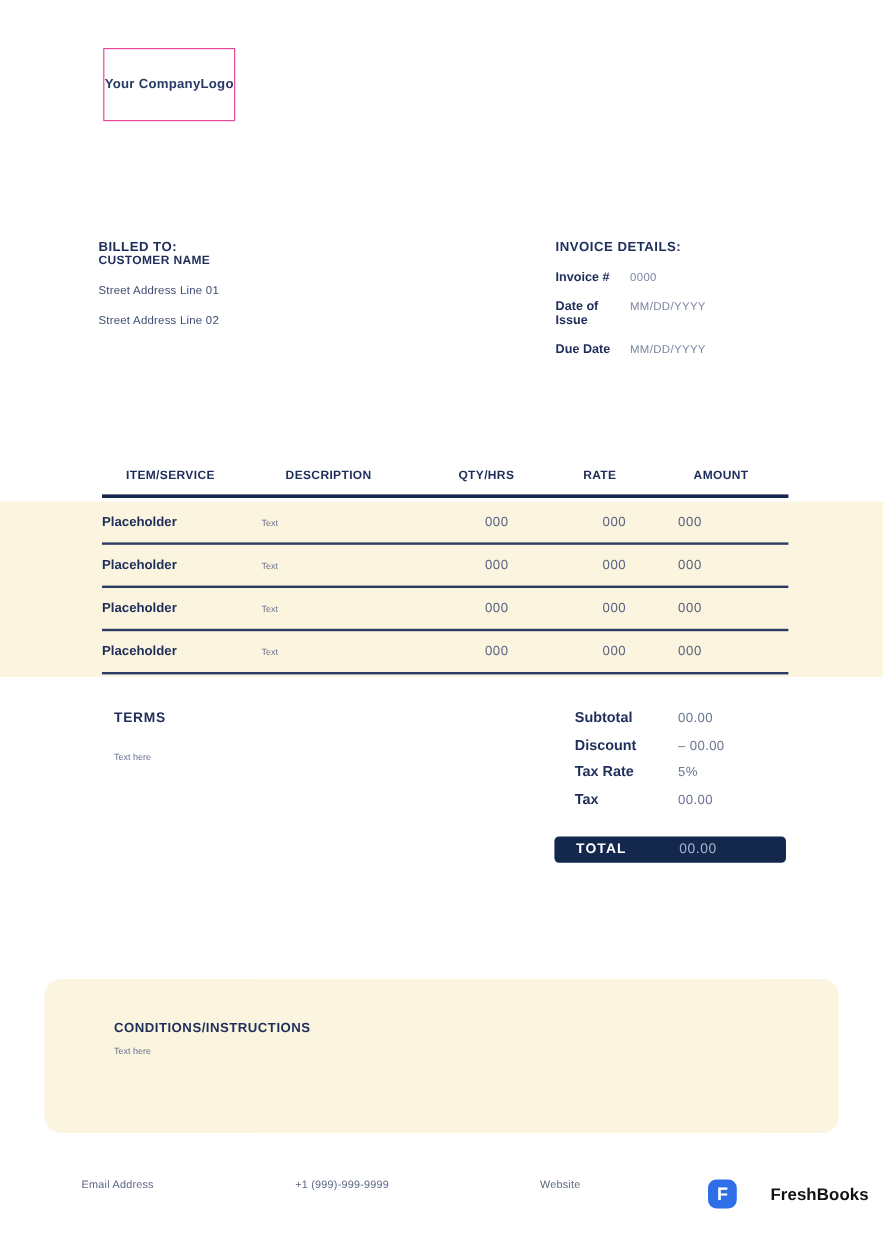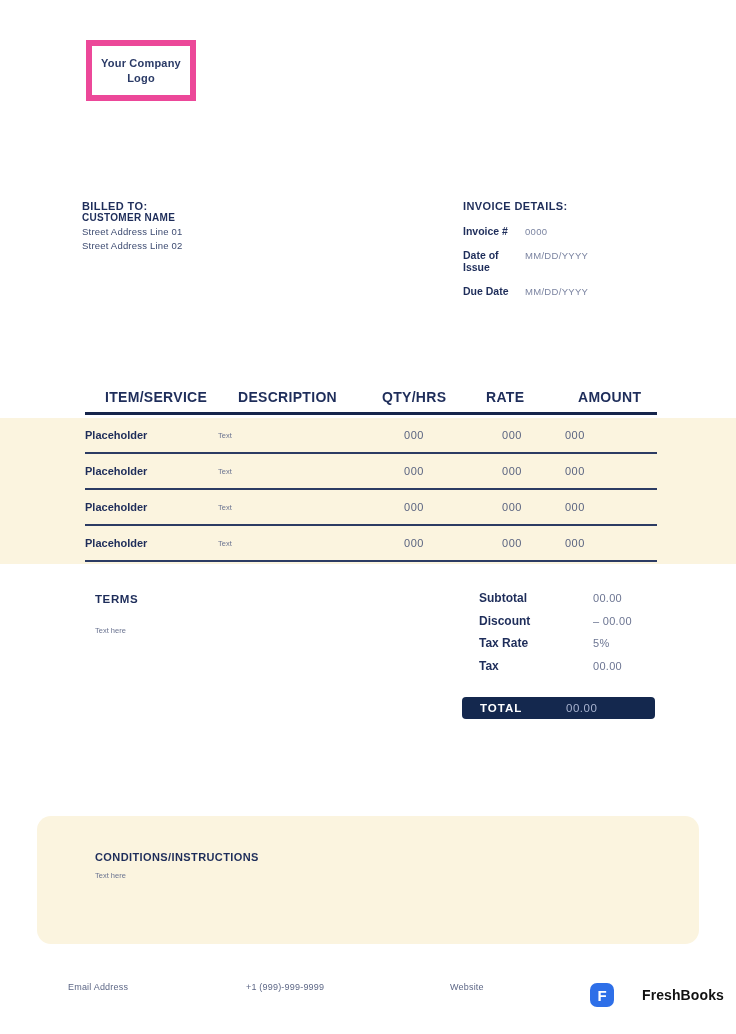--- a/index.html
+++ b/index.html
@@ -11,51 +11,51 @@
     background: #ffffff;
     font-family: "Liberation Sans", sans-serif;
     color: #1b2b5c;
     overflow: hidden;
   }
 
   
   .logo-box {
     position: absolute; left: 86px; top: 40px;
     width: 110px; height: 61px;
-    border: 6px solid #ec4899;
-    display: flex; flex-direction: column;
+    border: 1px solid #ec4899;
+    display: flex; flex-direction: row;
     align-items: center; justify-content: center;
     text-align: center;
   }
   .logo-box span { font-size: 11px; font-weight: bold; color: #2a3a66; line-height: 1.35; letter-spacing: 0.2px; }
 
   
   .title { position: absolute; left: 82px; top: 134px; font-size: 44px; font-weight: bold; color: #1b2b5c; letter-spacing: 0.5px; }
 
   
   .billed-to { position: absolute; left: 82px; top: 200px; }
   .billed-to .heading { font-size: 11px; font-weight: bold; letter-spacing: 0.4px; color: #1e2d5a; }
   .billed-to .customer { margin-top: 0; font-size: 10px; font-weight: bold; letter-spacing: 0.3px; color: #1e2d5a; }
-  .billed-to .addr { margin-top: 3px; font-size: 9.5px; color: #3c4a70; letter-spacing: 0.2px; }
+  .billed-to .addr { margin-top: 14px; font-size: 9.5px; color: #3c4a70; letter-spacing: 0.2px; }
 
   
   .inv-details { position: absolute; left: 463px; top: 200px; }
   .inv-details .heading { font-size: 11px; font-weight: bold; letter-spacing: 0.4px; color: #1e2d5a; margin-bottom: 13px; }
   .inv-details .row { display: flex; margin-bottom: 12px; align-items: baseline; }
   .inv-details .label { width: 62px; font-size: 10.5px; font-weight: bold; color: #1e2d5a; }
   .inv-details .value { font-size: 9.5px; color: #7b84a1; letter-spacing: 0.3px; }
 
   
   .tbl-header {
     position: absolute; left: 85px; top: 385px; width: 572px; height: 30px;
     display: grid; grid-template-columns: 133px 144px 104px 92px 99px;
     align-items: center; padding-bottom: 4px;
     border-bottom: 3px solid #16254c;
   }
-  .tbl-header .cell { font-size: 14px; font-weight: bold; color: #1e2d5a; letter-spacing: 0.3px; padding-left: 20px; }
+  .tbl-header .cell { font-size: 10px; font-weight: bold; color: #1e2d5a; letter-spacing: 0.3px; padding-left: 20px; }
   .c-desc-h { padding-left: 12px; }
   .c-center { text-align: left; }
 
   .tbl-band {
     position: absolute; left: 0; top: 418px; width: 736px; height: 146px;
     background: #fbf4df;
   }
   .tbl-rows { position: absolute; left: 85px; top: 0; width: 572px; }
   .tbl-row {
     display: grid; grid-template-columns: 133px 144px 104px 92px 99px;
@@ -67,21 +67,21 @@
   .tbl-row .num { font-size: 11px; color: #5a6480; text-align: center; letter-spacing: 0.5px; }
   .tbl-row .amt { font-size: 11px; color: #5a6480; text-align: left; padding-left: 7px; letter-spacing: 0.5px; }
 
   
   .terms { position: absolute; left: 95px; top: 593px; }
   .terms .heading { font-size: 11.5px; font-weight: bold; letter-spacing: 0.6px; color: #1e2d5a; }
   .terms .body { margin-top: 21px; font-size: 7.5px; color: #6a7390; }
 
   
   .totals { position: absolute; left: 479px; top: 591px; width: 178px; }
-  .totals .row { display: flex; align-items: baseline; height: 22.5px; gap: 28px; }
+  .totals .row { display: flex; align-items: baseline; height: 22.5px; }
   .totals .label { width: 86px; font-size: 12px; font-weight: bold; color: #1e2d5a; }
   .totals .value { font-size: 11px; color: #6c7592; letter-spacing: 0.3px; }
 
   .total-bar {
     position: absolute; left: 462px; top: 697px; width: 193px; height: 22px;
     background: #14284e; border-radius: 4px;
     display: flex; align-items: center;
   }
   .total-bar .label { position: absolute; left: 18px; color: #ffffff; font-size: 11.5px; font-weight: bold; letter-spacing: 1px; }
   .total-bar .value { position: absolute; left: 104px; color: #a8b3cf; font-size: 11.5px; letter-spacing: 0.5px; }

